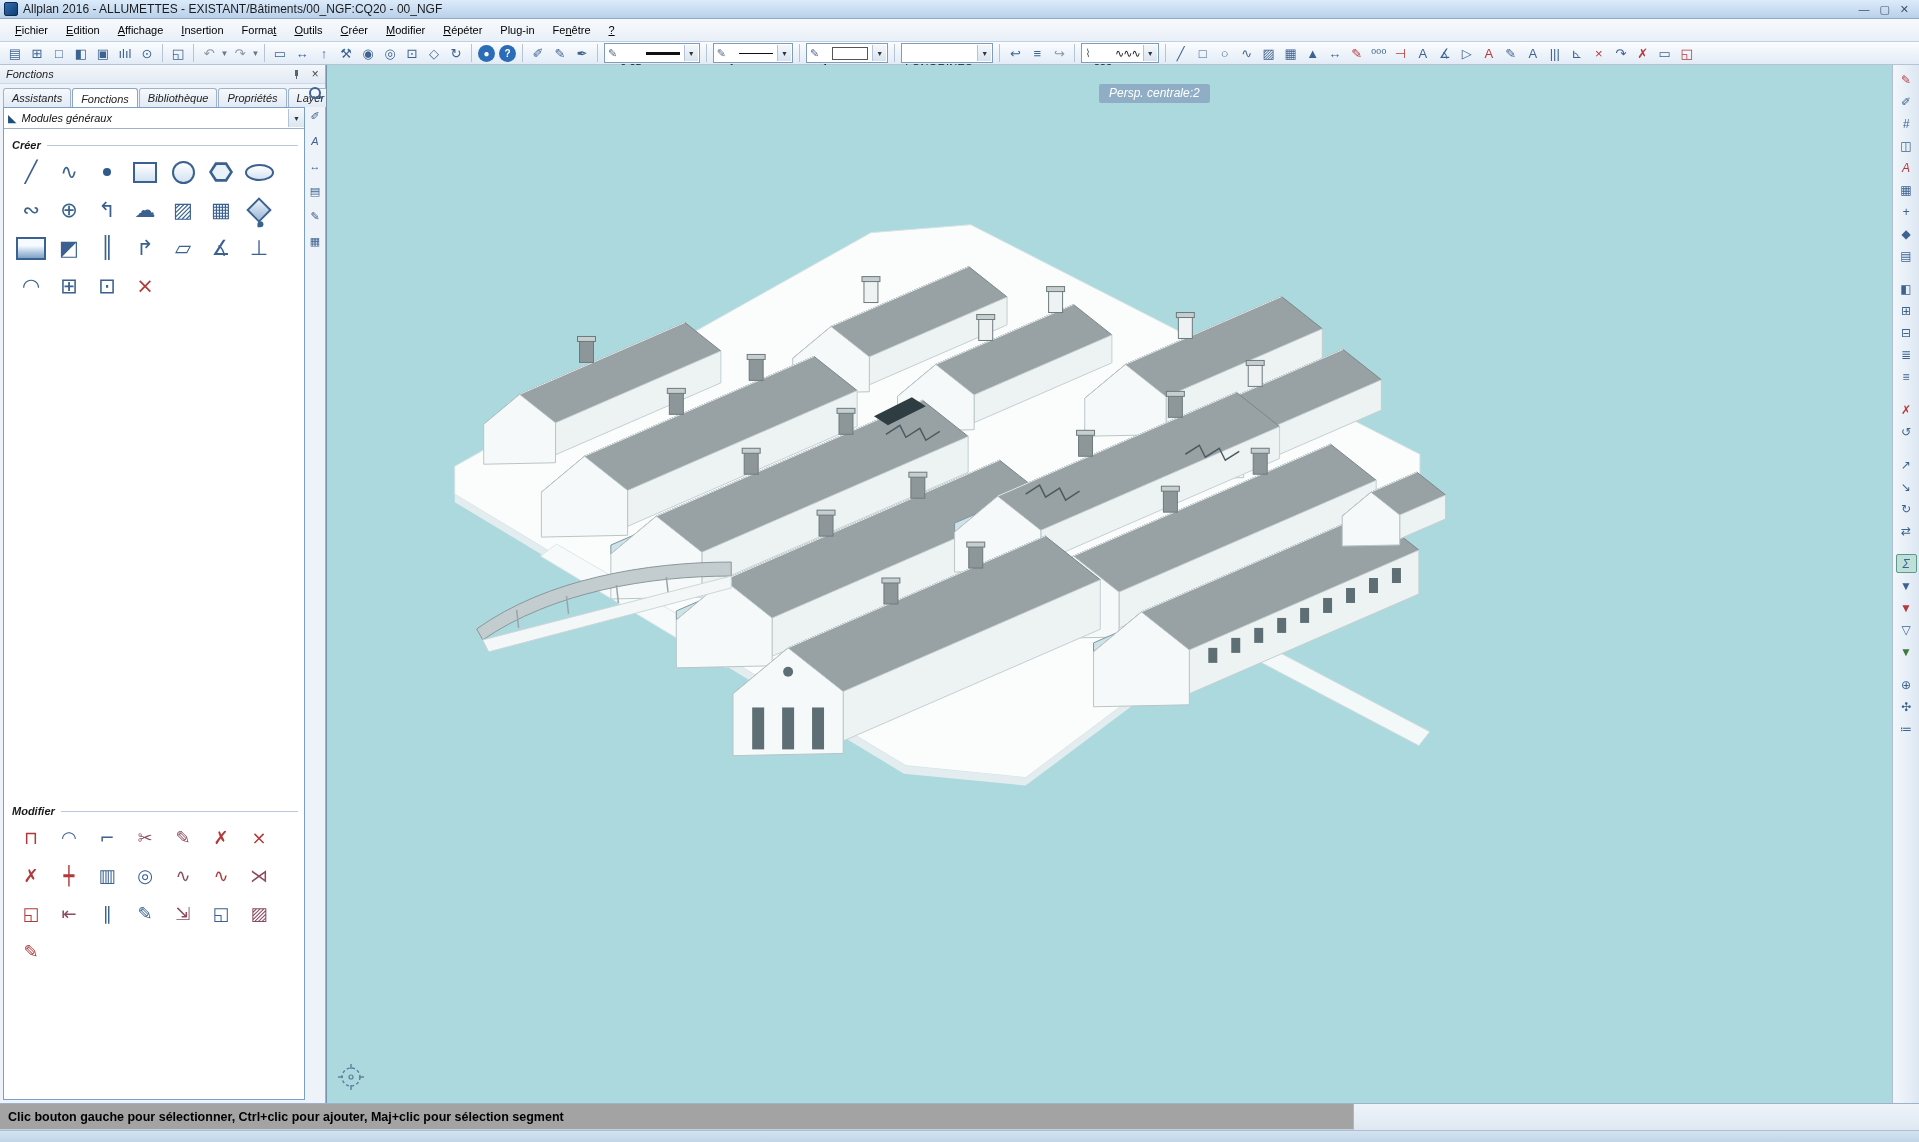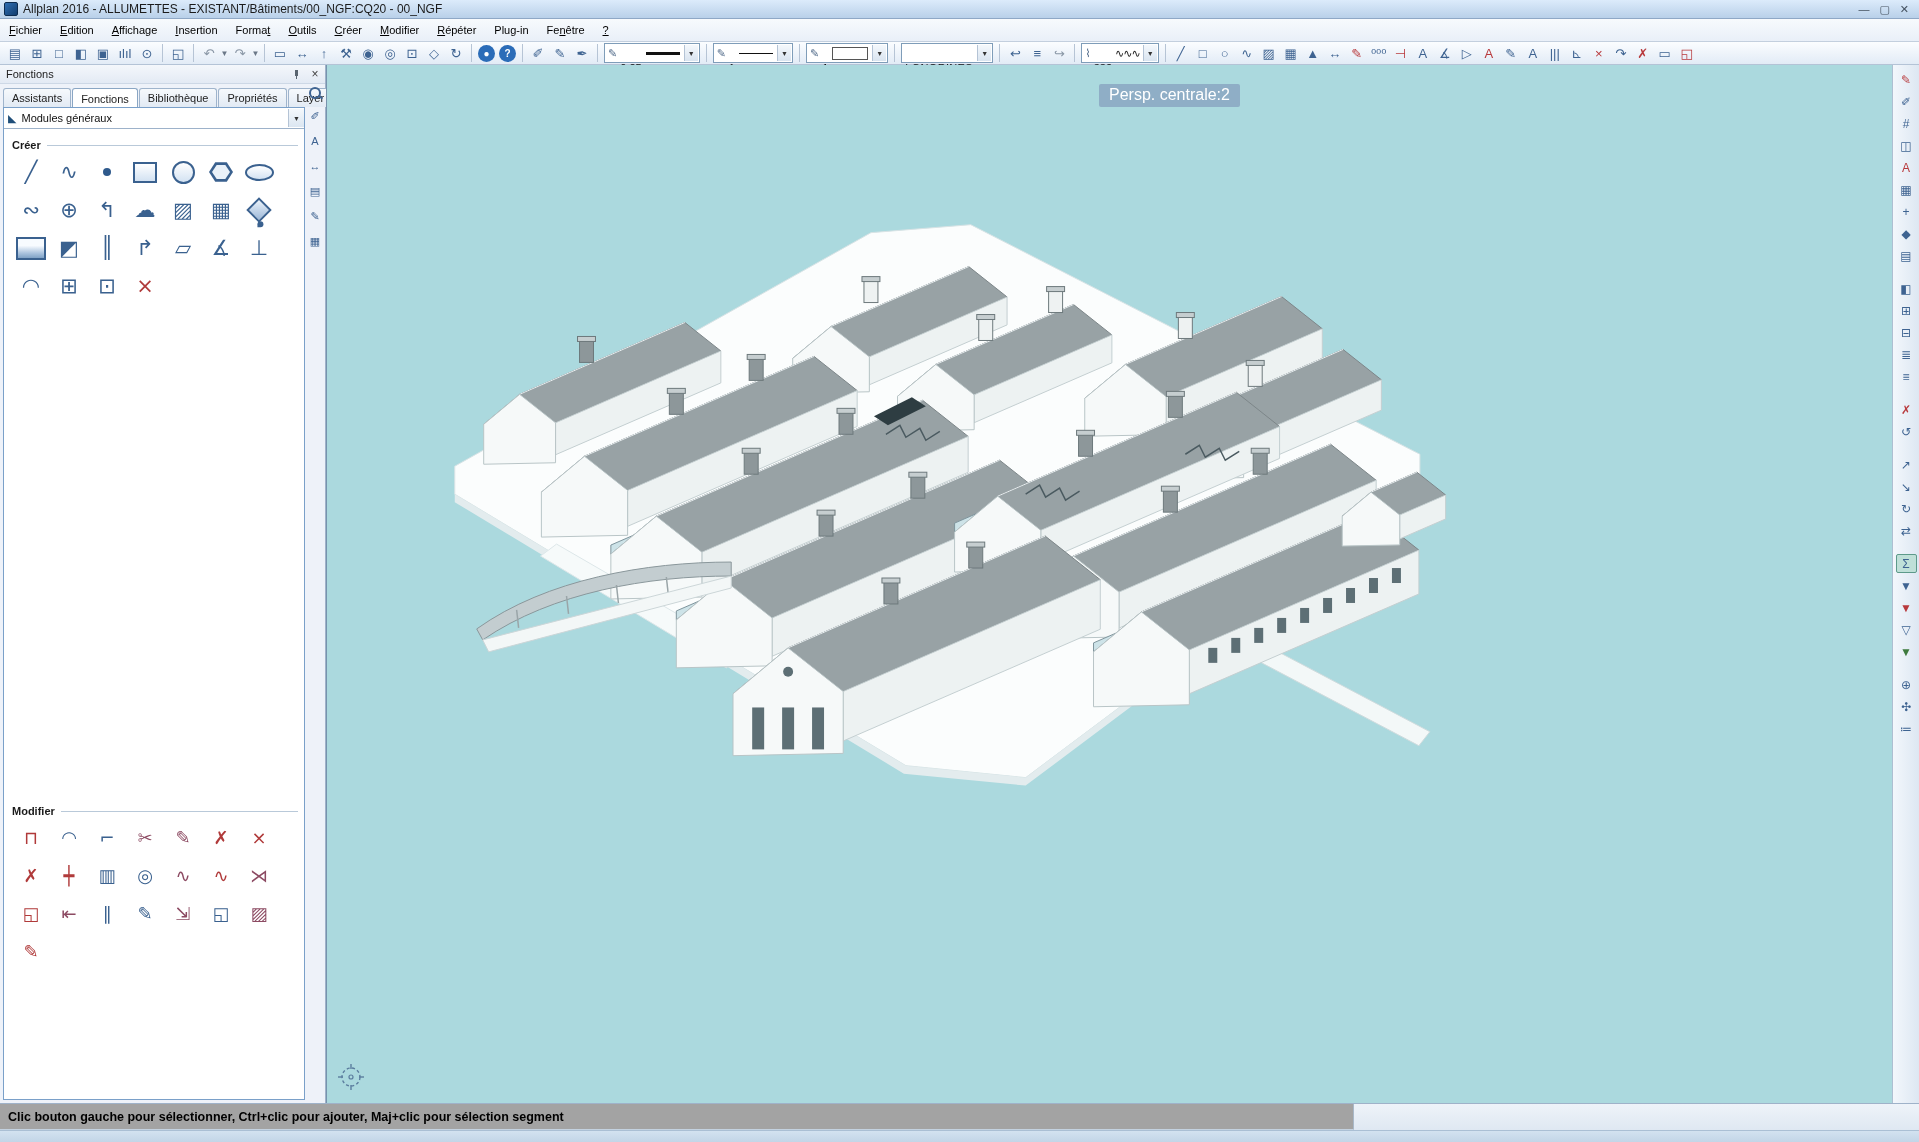--- a/index.html
+++ b/index.html
@@ -9,21 +9,21 @@
   
   #titlebar{height:18px;background:linear-gradient(#dcebfb,#b9d0e9);border-bottom:1px solid #8fa8c6;
             display:flex;align-items:center;padding:0 4px;flex:0 0 auto;}
   .app-icon{width:12px;height:12px;background:linear-gradient(135deg,#2f6fb4,#123d6e);border:1px solid #0d2c50;
             margin-right:5px;border-radius:2px;}
   #win-title{font-size:12px;color:#1b1b1b;}
   .win-controls{margin-left:auto;display:flex;gap:10px;color:#44515f;font-size:11px;padding-right:6px;}
   .win-controls span{cursor:default;}
   
   #menubar{height:22px;background:linear-gradient(#f7fafd,#e9eff8);border-bottom:1px solid #c3cfde;
-           display:flex;align-items:center;flex:0 0 auto;}
+           display:flex;align-items:center;padding-left:6px;flex:0 0 auto;}
   .menu-item{padding:3px 9px;color:#000;}
   .menu-item u{text-decoration:underline;}
   
   #toolbar{height:22px;background:linear-gradient(#fbfdff,#e2ebf6);border-bottom:1px solid #b4c3d6;
            display:flex;align-items:center;padding:0 4px;flex:0 0 auto;white-space:nowrap;}
   .tb-sep{width:1px;height:18px;background:#b6c4d5;margin:0 4px;flex:0 0 auto;}
   .tbtn{width:20px;height:19px;display:inline-flex;align-items:center;justify-content:center;
         color:#3e6391;font-size:13px;border:1px solid transparent;border-radius:2px;flex:0 0 auto;}
   .tbtn.red{color:#b8393c;}
   .tbtn.gray{color:#8a97a6;}
@@ -34,21 +34,21 @@
   .combo .cicon{color:#57708e;font-size:11px;margin-right:3px;}
   .combo .cval{font-size:11px;color:#111;margin-top:30px;}
   .combo .cline{height:3px;background:#111;width:34px;margin:0 4px;}
   .combo .cline.thin{height:1px;}
   .combo .cswatch{width:34px;height:11px;border:1px solid #555;background:#fff;margin:0 4px;}
   .combo .cwave{font-size:11px;color:#222;letter-spacing:-1px;margin:0 3px;}
   .combo .cdd{width:13px;height:16px;background:linear-gradient(#f4f8fc,#d9e4f0);border-left:1px solid #b4c3d5;
               display:flex;align-items:center;justify-content:center;font-size:7px;color:#333;}
   .combo.layer .cval{font-weight:normal;letter-spacing:.3px;}
   
-  #main{flex:1 1 auto;display:flex;min-height:0;}
+  #main{flex:1 1 auto;display:flex;min-height:0;font-style:italic;}
   
   #left-panel{width:325px;flex:0 0 auto;background:#eef2f9;border-right:1px solid #9fb2c9;
               display:flex;flex-direction:column;position:relative;}
   .panel-header{height:18px;display:flex;align-items:center;padding:0 4px 0 6px;color:#222;
                 background:linear-gradient(#f4f7fb,#e3eaf4);border-bottom:1px solid #cdd8e6;}
   .panel-header .ph-title{flex:1;}
   .pin-icon{width:9px;height:9px;position:relative;margin-right:8px;}
   .pin-icon::before{content:"";position:absolute;left:3px;top:0;width:3px;height:6px;background:#5a6570;}
   .pin-icon::after{content:"";position:absolute;left:4px;top:6px;width:1px;height:3px;background:#5a6570;}
   .ph-close{color:#444;font-size:12px;width:12px;text-align:center;}
@@ -91,21 +91,21 @@
   .side-strip{position:absolute;right:1px;top:42px;width:18px;display:flex;flex-direction:column;align-items:center;gap:7px;}
   .ss-btn{width:16px;height:16px;display:flex;align-items:center;justify-content:center;color:#3e6391;font-size:11px;
           border:1px solid transparent;}
   .magnifier{position:absolute;right:3px;top:21px;width:14px;height:14px;}
   .magnifier::before{content:"";position:absolute;left:1px;top:1px;width:8px;height:8px;border:2px solid #3e6391;border-radius:50%;}
   .magnifier::after{content:"";position:absolute;left:10px;top:10px;width:5px;height:2px;background:#3e6391;transform:rotate(45deg);}
   
   #viewport{flex:1;position:relative;background:#abd9de;min-width:0;border-left:1px solid #7793ad;}
   #model{position:absolute;inset:0;}
   .persp-label{position:absolute;left:772px;top:19px;background:rgba(140,170,195,.92);color:#fff;
-               padding:2px 10px 3px;font-size:16px;border-radius:2px;}
+               padding:2px 10px 3px;font-size:12px;border-radius:2px;}
   #compass{position:absolute;left:10px;bottom:12px;}
   
   #right-toolbar{width:26px;flex:0 0 auto;background:linear-gradient(90deg,#f3f7fc,#dde7f2);border-left:1px solid #aebfd2;
                  display:flex;flex-direction:column;align-items:center;padding-top:5px;gap:3px;}
   .rt-btn{width:19px;height:17px;display:flex;align-items:center;justify-content:center;font-size:12px;color:#3e6391;
           border:1px solid transparent;border-radius:2px;flex:0 0 auto;}
   .rt-btn.red{color:#b8393c;}
   .rt-btn.green{color:#3e7a3e;}
   .rt-btn.active{background:#bfe0d8;border-color:#5d9a8a;}
   .rt-gap{height:8px;flex:0 0 auto;}

